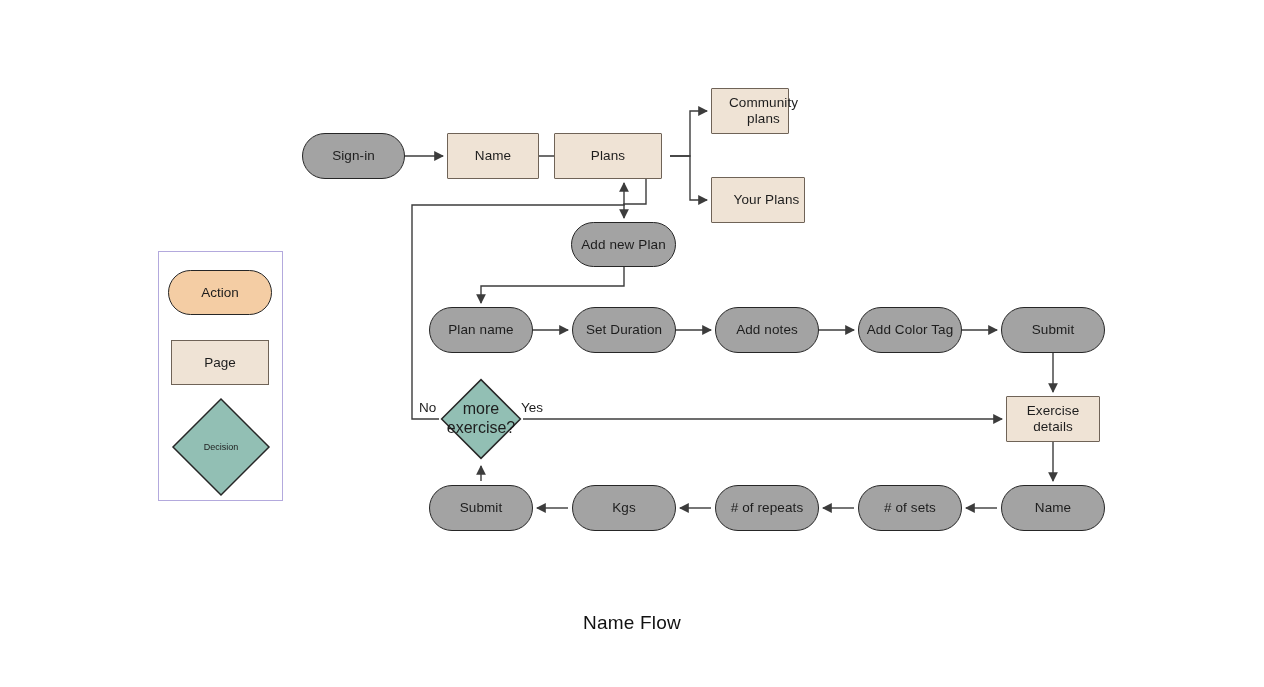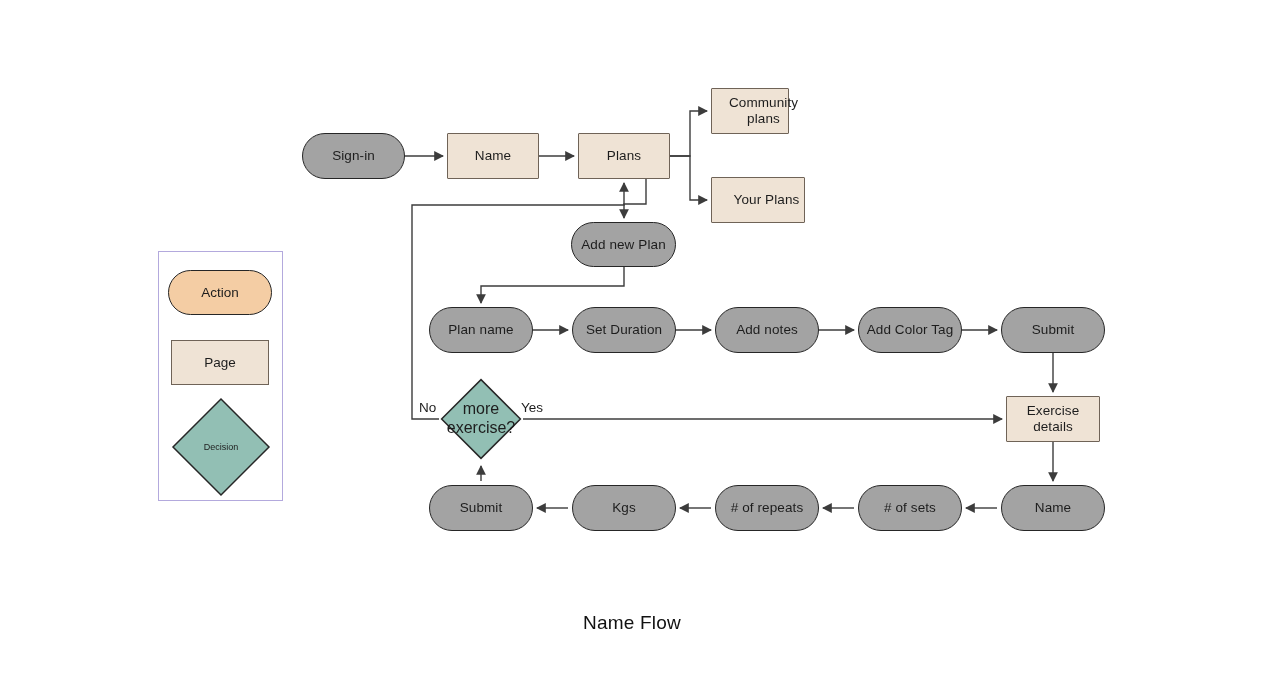--- a/index.html
+++ b/index.html
@@ -177,21 +177,21 @@
   </svg>
 
   <div class="node action" style="left:302px;top:133px;width:103px;height:46px;">
     <span>Sign-in</span>
   </div>
 
   <div class="node page" style="left:447px;top:133px;width:92px;height:46px;">
     <span>Name</span>
   </div>
 
-  <div class="node page" style="left:578px;top:133px;width:92px;height:46px;">
+  <div class="node page" style="left:554px;top:133px;width:108px;height:46px;">
     <span>Plans</span>
   </div>
 
   <div class="node page" style="left:711px;top:88px;width:78px;height:46px;padding-left:27px;">
     <span>Community plans</span>
   </div>
 
   <div class="node page" style="left:711px;top:177px;width:94px;height:46px;padding-left:17px;">
     <span>Your Plans</span>
   </div>

